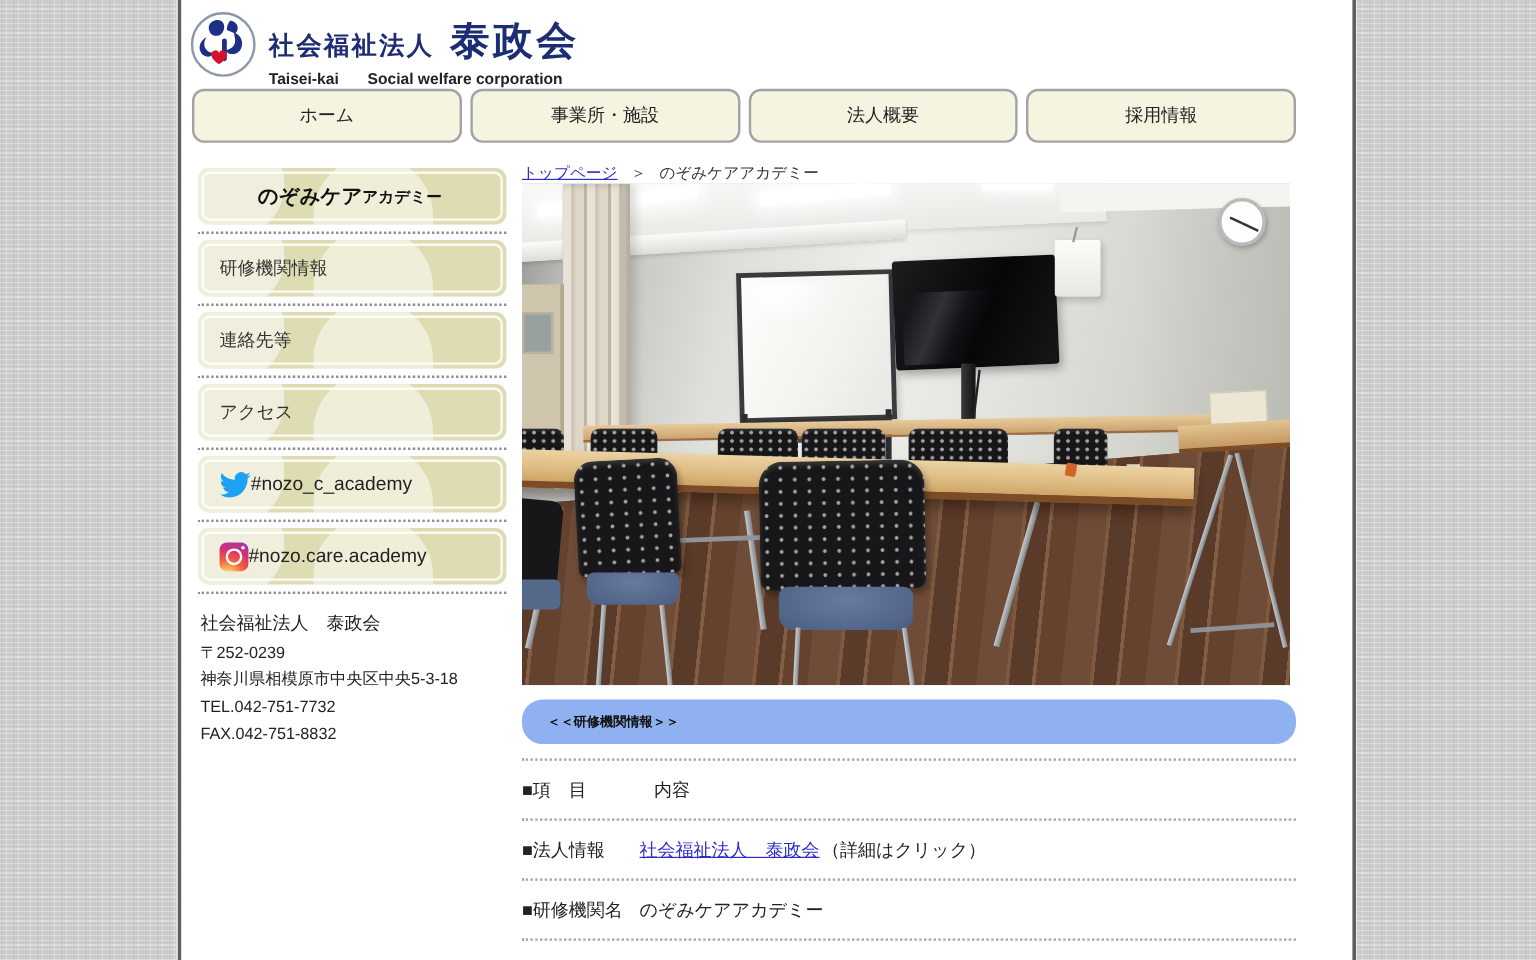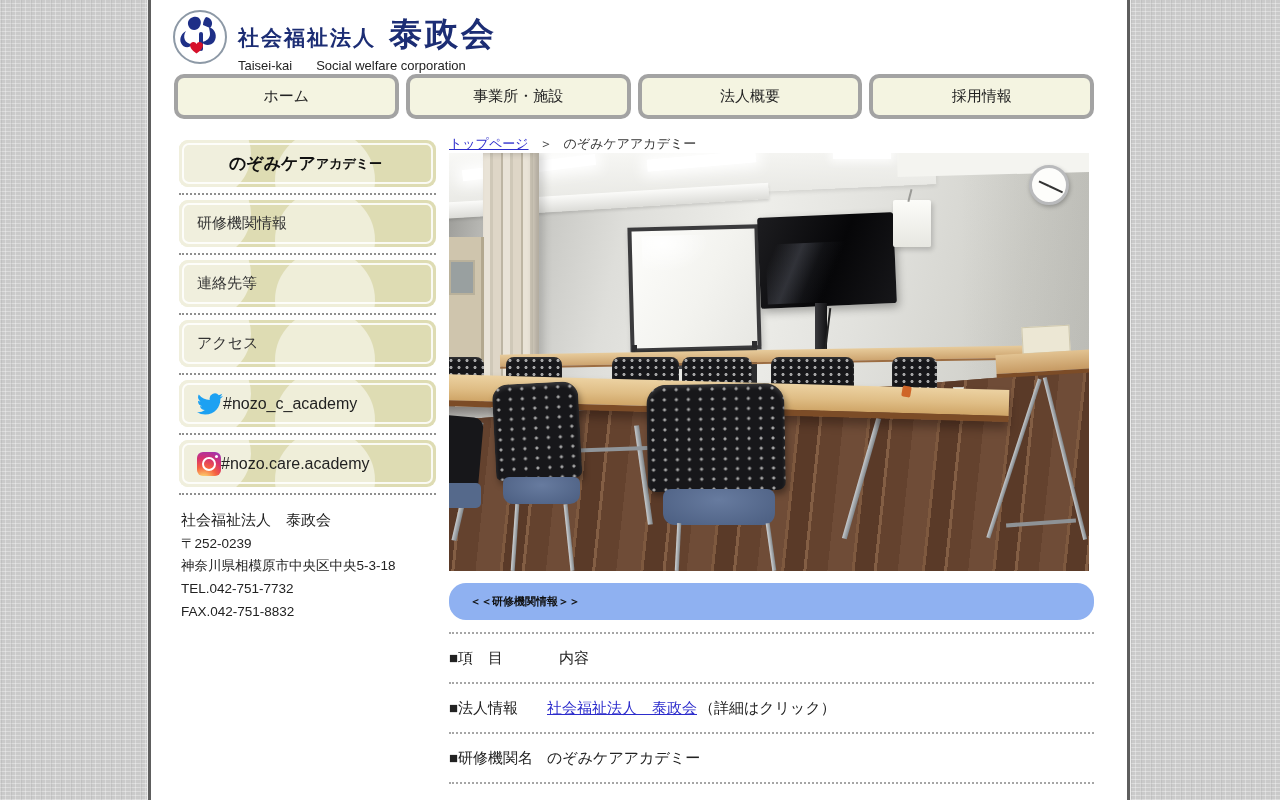--- a/index.html
+++ b/index.html
@@ -9,38 +9,37 @@
     background-color:#cacaca;
     background-image:
       repeating-linear-gradient(90deg, rgba(255,255,255,.30) 0 1px, transparent 1px 5px),
       repeating-linear-gradient(90deg, rgba(150,150,150,.20) 0 2px, transparent 2px 10px),
       repeating-linear-gradient(0deg, rgba(255,255,255,.35) 0 1px, transparent 1px 4px);
   }
   .frame {
     position:absolute; left:148px; top:0; width:982px; height:800px;
     background:#fff; border-left:3px solid #5e5e5e; border-right:3px solid #5e5e5e;
     outline:1px solid #ededed;
-    padding-left:14px;
   }
   .inner { width:920px; margin-left:9px; }
 
   
   .header { padding-top:9px; height:74px; display:flex; align-items:flex-start; }
   .logo { width:56px; height:56px; flex:none; margin-left:-2px; cursor:pointer; }
   .title-block { margin-left:10px; padding-top:3px; }
   .t-line1 { color:#1c2d74; font-family:"Liberation Serif","DejaVu Serif",serif; white-space:nowrap; }
   .t-org-type { font-size:21px; letter-spacing:2px; font-weight:600; }
   .t-org-name { font-size:33px; font-weight:700; margin-left:13px; letter-spacing:3px; }
-  .t-line2 { font-size:13px; color:#222; margin-top:1px; }
+  .t-line2 { font-size:13px; color:#222; margin-top:1px;font-weight:bold; }
   .t-en2 { margin-left:24px; }
 
   
   .nav { display:flex; gap:7px; height:45px; margin-top:0; }
   .nav-btn {
-    flex:1; background:#f4f4e1; border:4px solid #a3a3a3; border-radius:10px;
+    flex:1; background:#f4f4e1; border:2px solid #a3a3a3; border-radius:10px;
     display:flex; align-items:center; justify-content:center;
     font-size:15px; color:#222; cursor:pointer;
   }
 
   
   .content { display:flex; margin-top:16px; align-items:flex-start; }
   .sidebar { width:257px; margin-left:5px; flex:none; }
   .s-cell { border-bottom:2px dotted #8f8f8f; padding:5px 0 6px; }
   .s-btn {
     height:47px; border-radius:9px; background:#dedcb3; position:relative; overflow:hidden;

